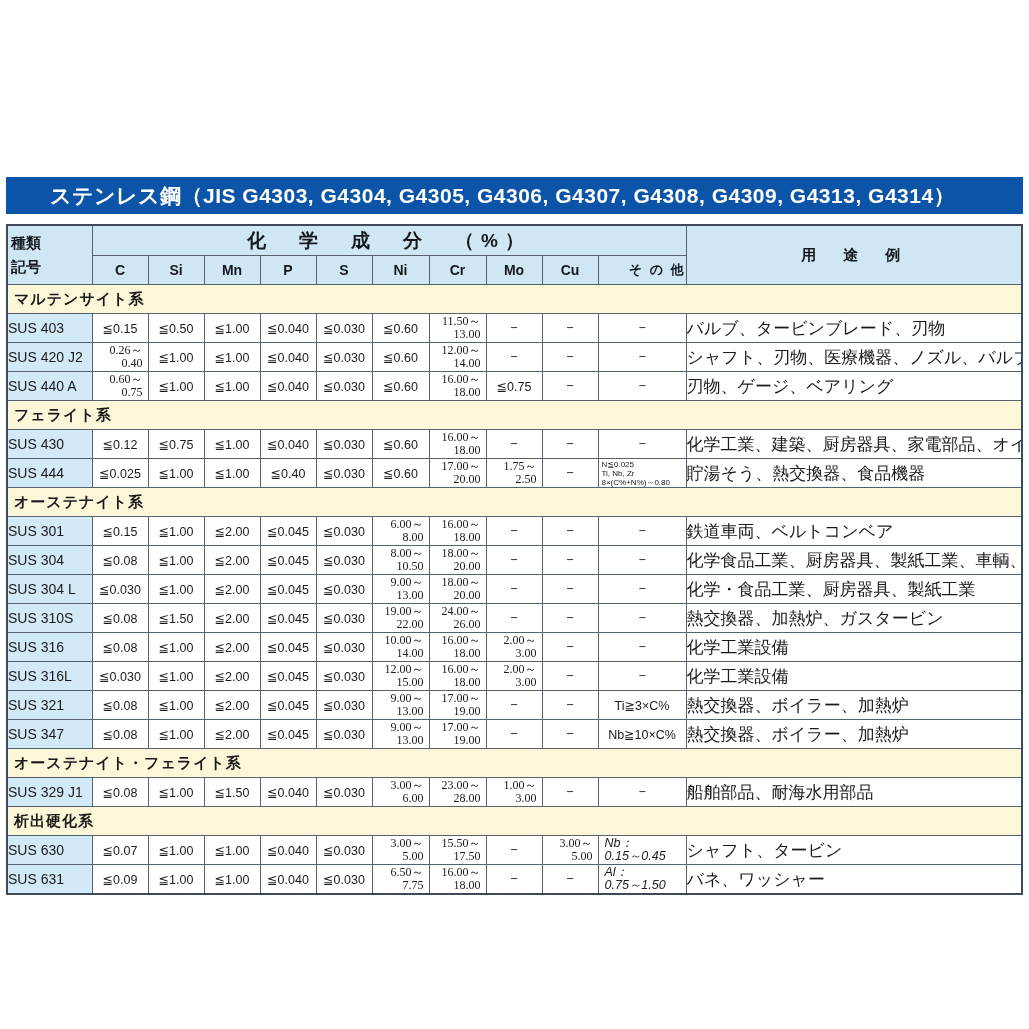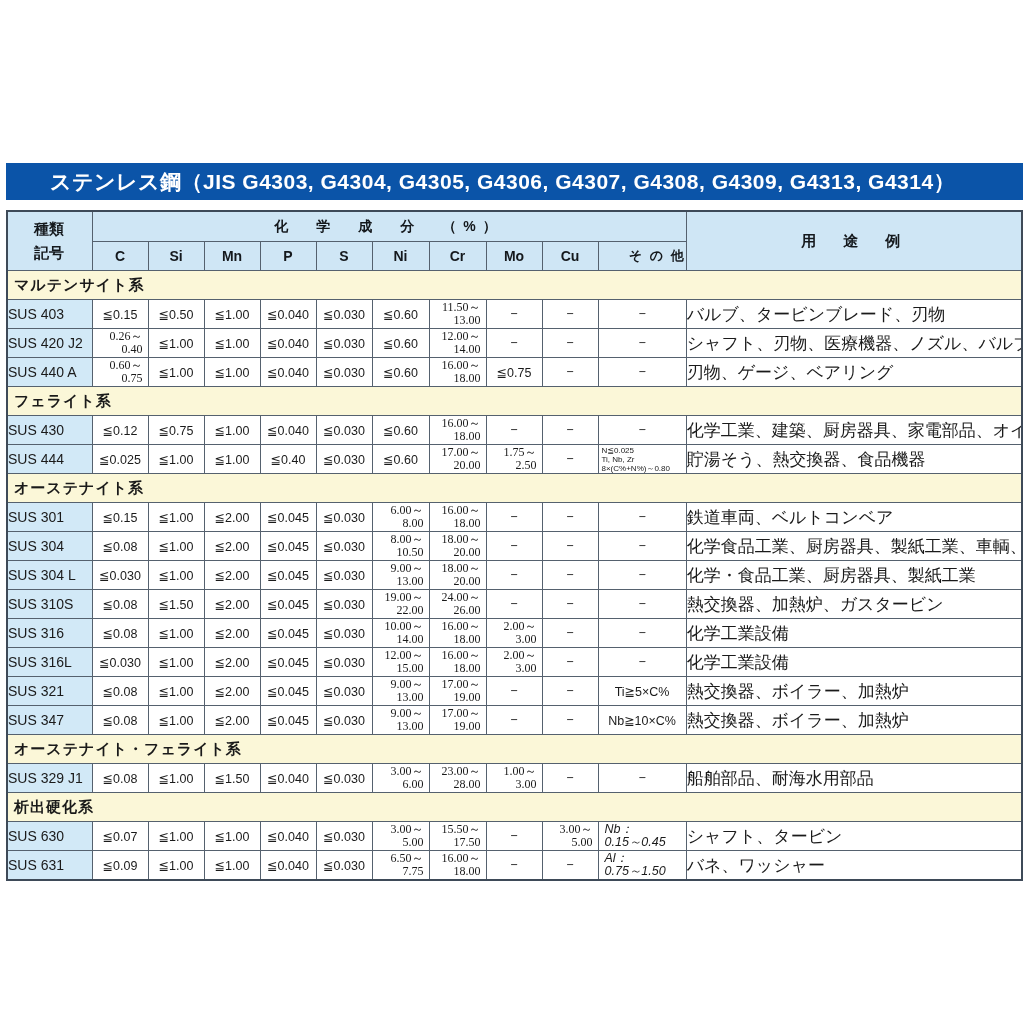--- a/index.html
+++ b/index.html
@@ -13,44 +13,45 @@
   .content{position:absolute;left:6px;top:163px;width:1017px;}
 
   .title-bar{
     background:var(--title_bg,#0b54a8);
     color:#ffffff;
     height:37px;line-height:37px;
     font-size:21px;font-weight:bold;
     padding-left:44px;box-sizing:border-box;
     letter-spacing:0.5px;
     white-space:nowrap;
+    margin-top:14px;
   }
 
   table.sus{
     margin-top:10px;
     width:1017px;
     border-collapse:collapse;
     table-layout:fixed;
     border:2px solid var(--border_dark,#3e4a58);
   }
   table.sus th, table.sus td{
     border:1px solid var(--border,#55616e);
     padding:0;
     overflow:hidden;
   }
 
   thead th{
     background:var(--header_bg,#cfe6f5);
     font-weight:bold;
     color:#14181c;
   }
-  th.hd-top{height:29px;font-size:14px;letter-spacing:7px;text-align:center;}
+  th.hd-top{height:29px;font-size:19px;letter-spacing:7px;text-align:center;}
   th.hd-usage{font-size:15px;letter-spacing:6px;text-align:center;}
   th.hd-code{font-size:15px;}
-  th.hd-code .ln{display:flex;justify-content:space-between;padding:0 26px;line-height:24px;}
+  th.hd-code .ln{display:flex;justify-content:space-between;padding:0 3px;line-height:24px;}
   tr.el-row th{height:28px;font-size:14px;text-align:center;font-weight:bold;}
   tr.el-row th.other-h{font-size:13px;letter-spacing:2px;text-align:right;}
 
   tr.section-row td{
     background:var(--section_bg,#fbf7d8);
     height:28px;
     font-size:15px;font-weight:bold;
     padding-left:6px;
     letter-spacing:1px;
   }
@@ -366,21 +367,21 @@
             <td class="v range">
               <div>9.00～</div>
               <div>13.00</div>
             </td>
             <td class="v range">
               <div>17.00～</div>
               <div>19.00</div>
             </td>
             <td class="v">−</td>
             <td class="v">−</td>
-            <td class="v other">Ti≧5×C%</td>
+            <td class="v other">Ti≧3×C%</td>
             <td class="use">熱交換器、ボイラー、加熱炉</td>
           </tr>
           <tr class="data-row">
             <td class="code">SUS 347</td>
             <td class="v">≦0.08</td>
             <td class="v">≦1.00</td>
             <td class="v">≦2.00</td>
             <td class="v">≦0.045</td>
             <td class="v">≦0.030</td>
             <td class="v range">

